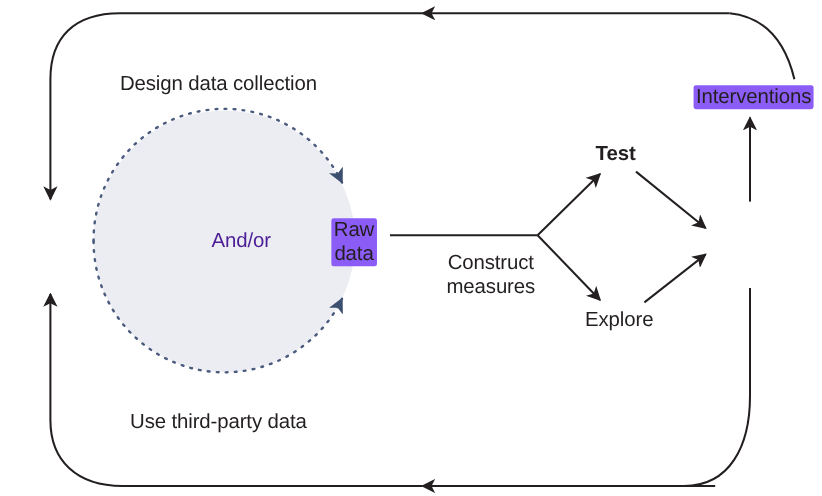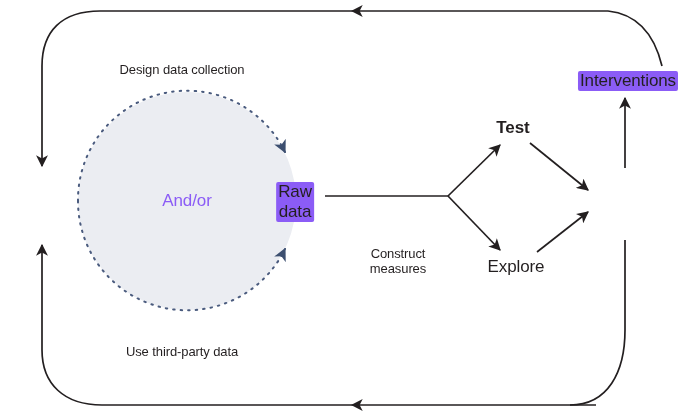--- a/index.html
+++ b/index.html
@@ -37,21 +37,21 @@
     letter-spacing: -0.1px;
   }
   .node-label.on-white {
     background: #8b5cf6;
     padding: 0 2px;
     border-radius: 2px;
   }
   .edge-label {
     position: absolute;
     font-family: "Liberation Sans", sans-serif;
-    font-size: 13px;
+    font-size: 17px;
     color: #231f20;
     line-height: 1.18;
     text-align: center;
     white-space: pre;
     transform: translate(-50%, -50%);
     letter-spacing: -0.1px;
   }
   .circle-label {
     position: absolute;
     font-family: "Liberation Sans", sans-serif;
@@ -139,18 +139,18 @@
 
   <div class="node-label" style="left:516px; top:267px;text-align:center;">Explore</div>
 
 
   <div class="node-label on-white" style="left:628px; top:81px;">Interventions</div>
 
   <div class="edge-label" style="left:182px; top:70px;">Design data collection</div>
 
   <div class="edge-label" style="left:182px; top:352px;">Use third-party data</div>
 
-  <div class="edge-label" style="left:398px; top:229px;margin-top:32px;">Construct
+  <div class="edge-label" style="left:409px; top:229px;">Construct
 measures</div>
 
-  <div class="circle-label" style="left:187px; top:201px; color:#8b5cf6;">And/or</div>
+  <div class="circle-label" style="left:201px; top:201px; color:#4c1d95;">And/or</div>
 
 </div>
 
 </body></html>

